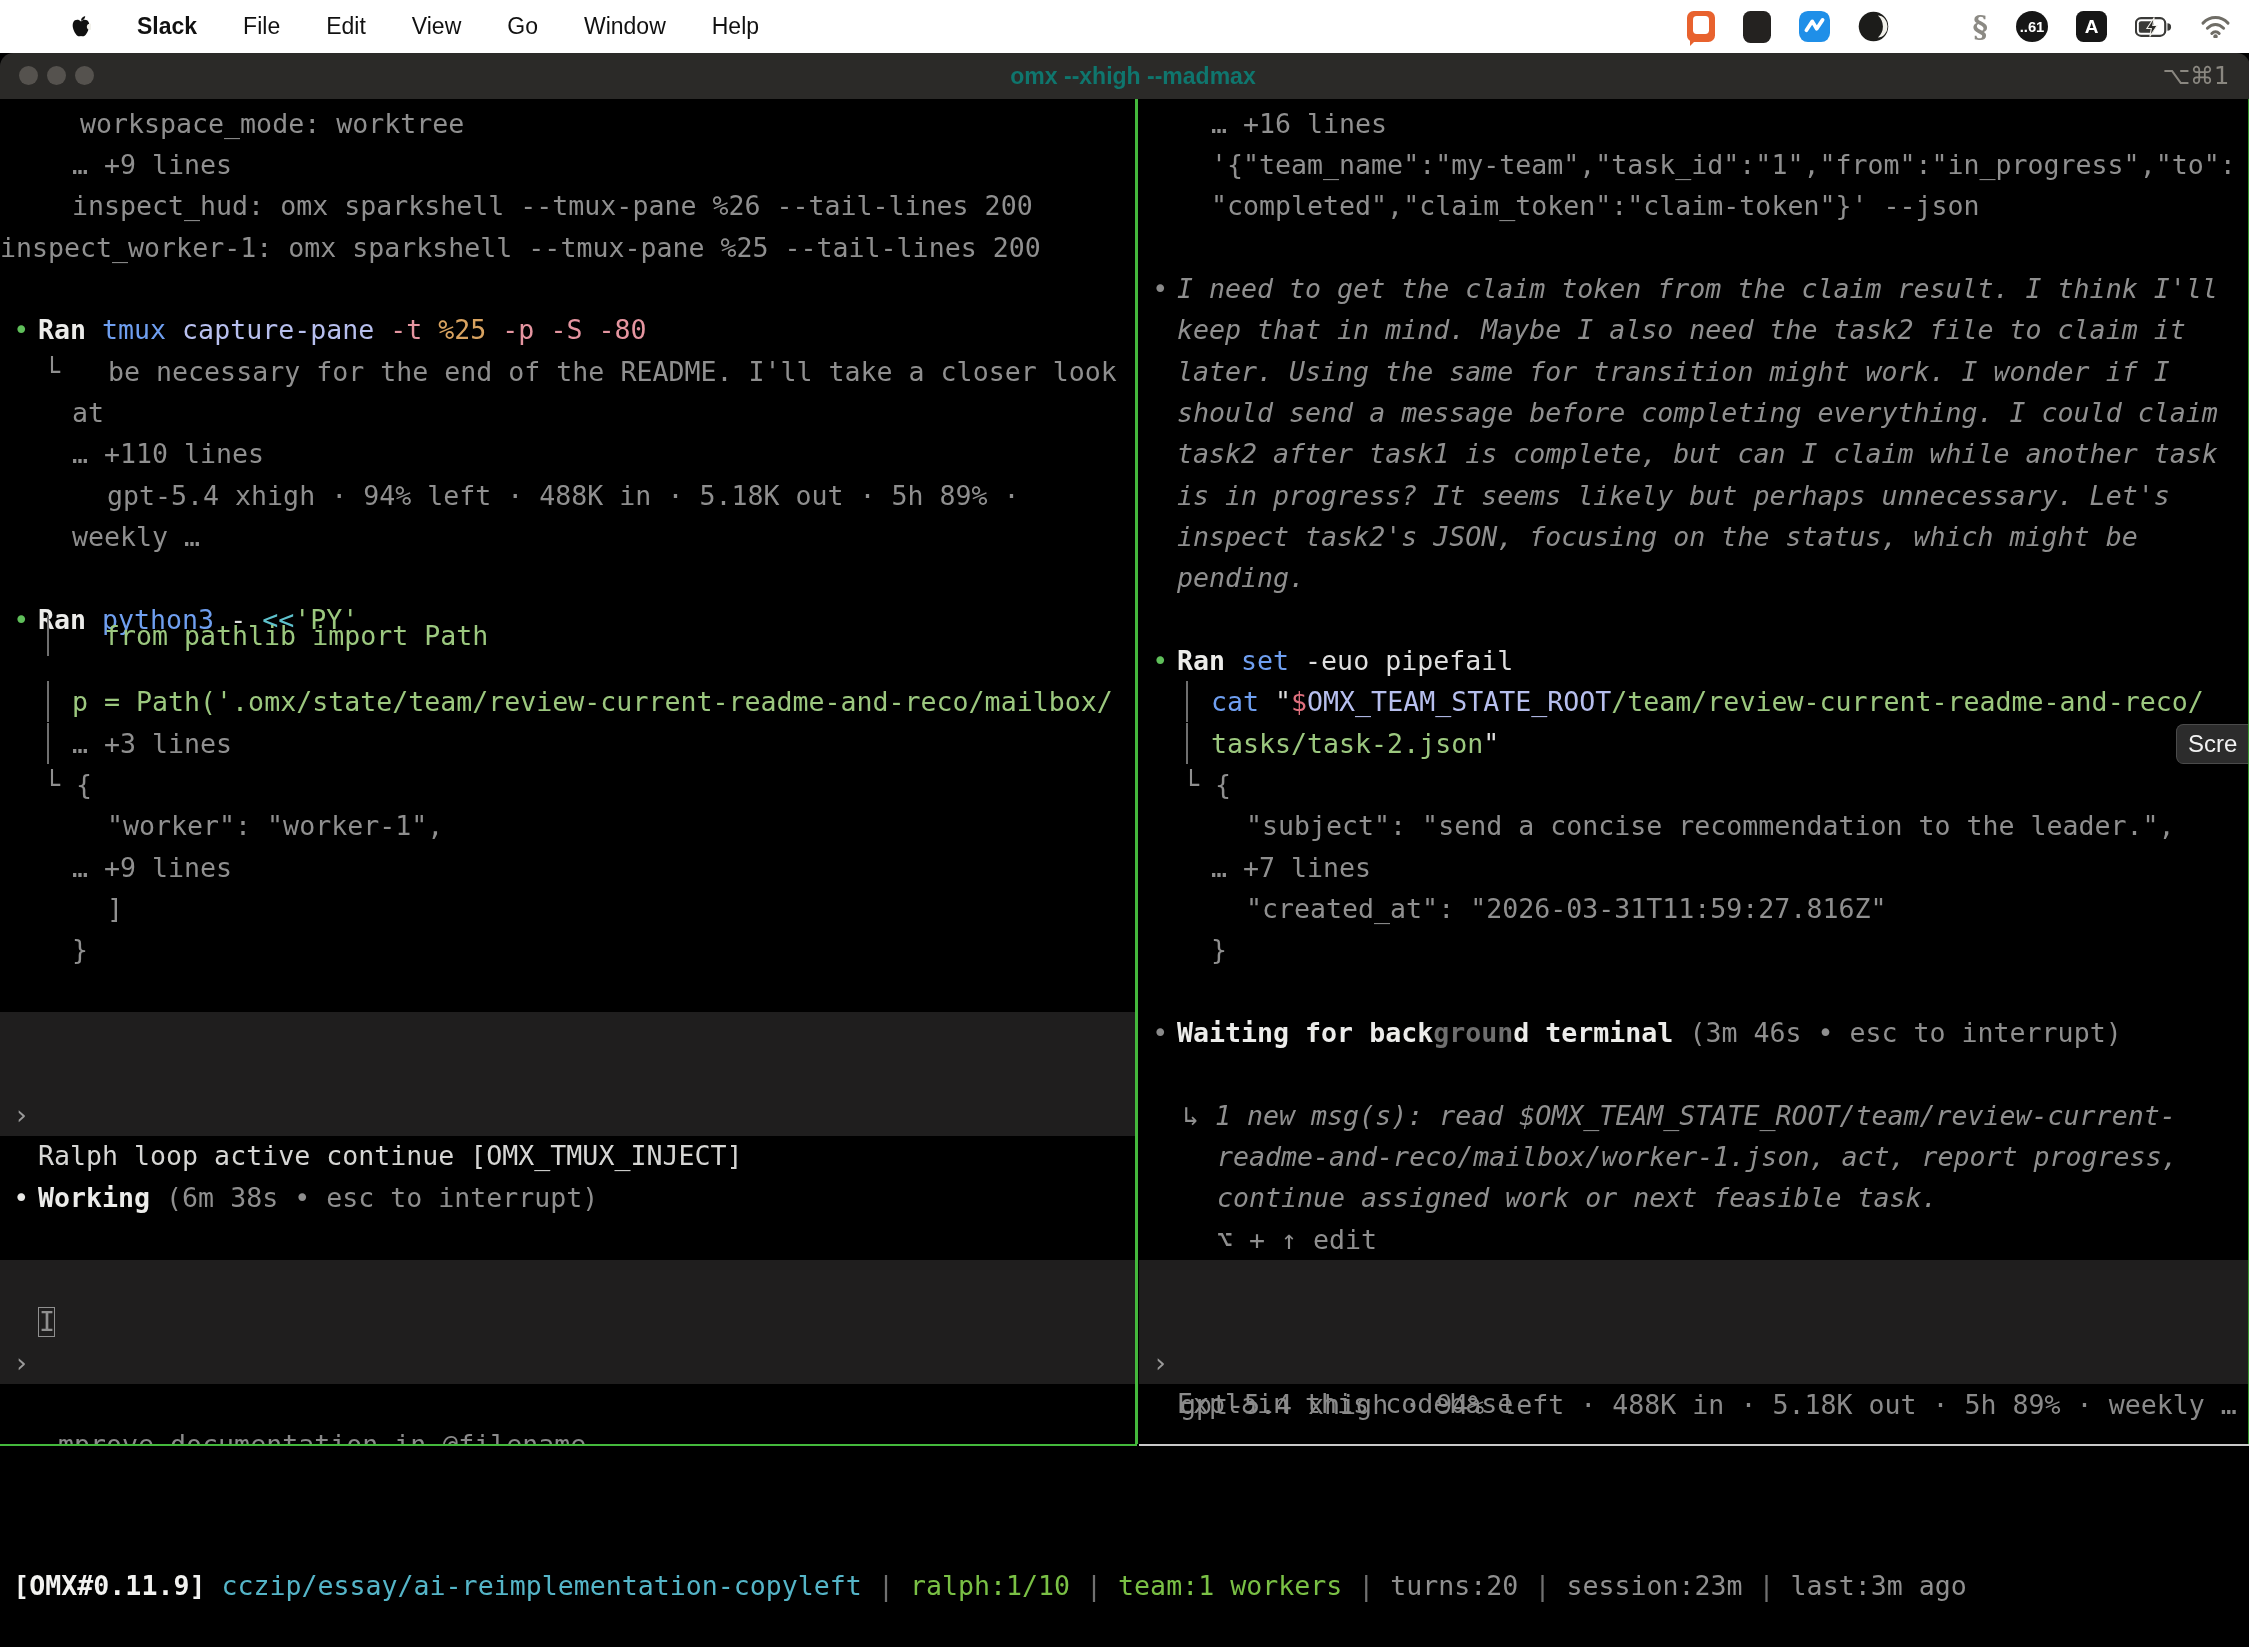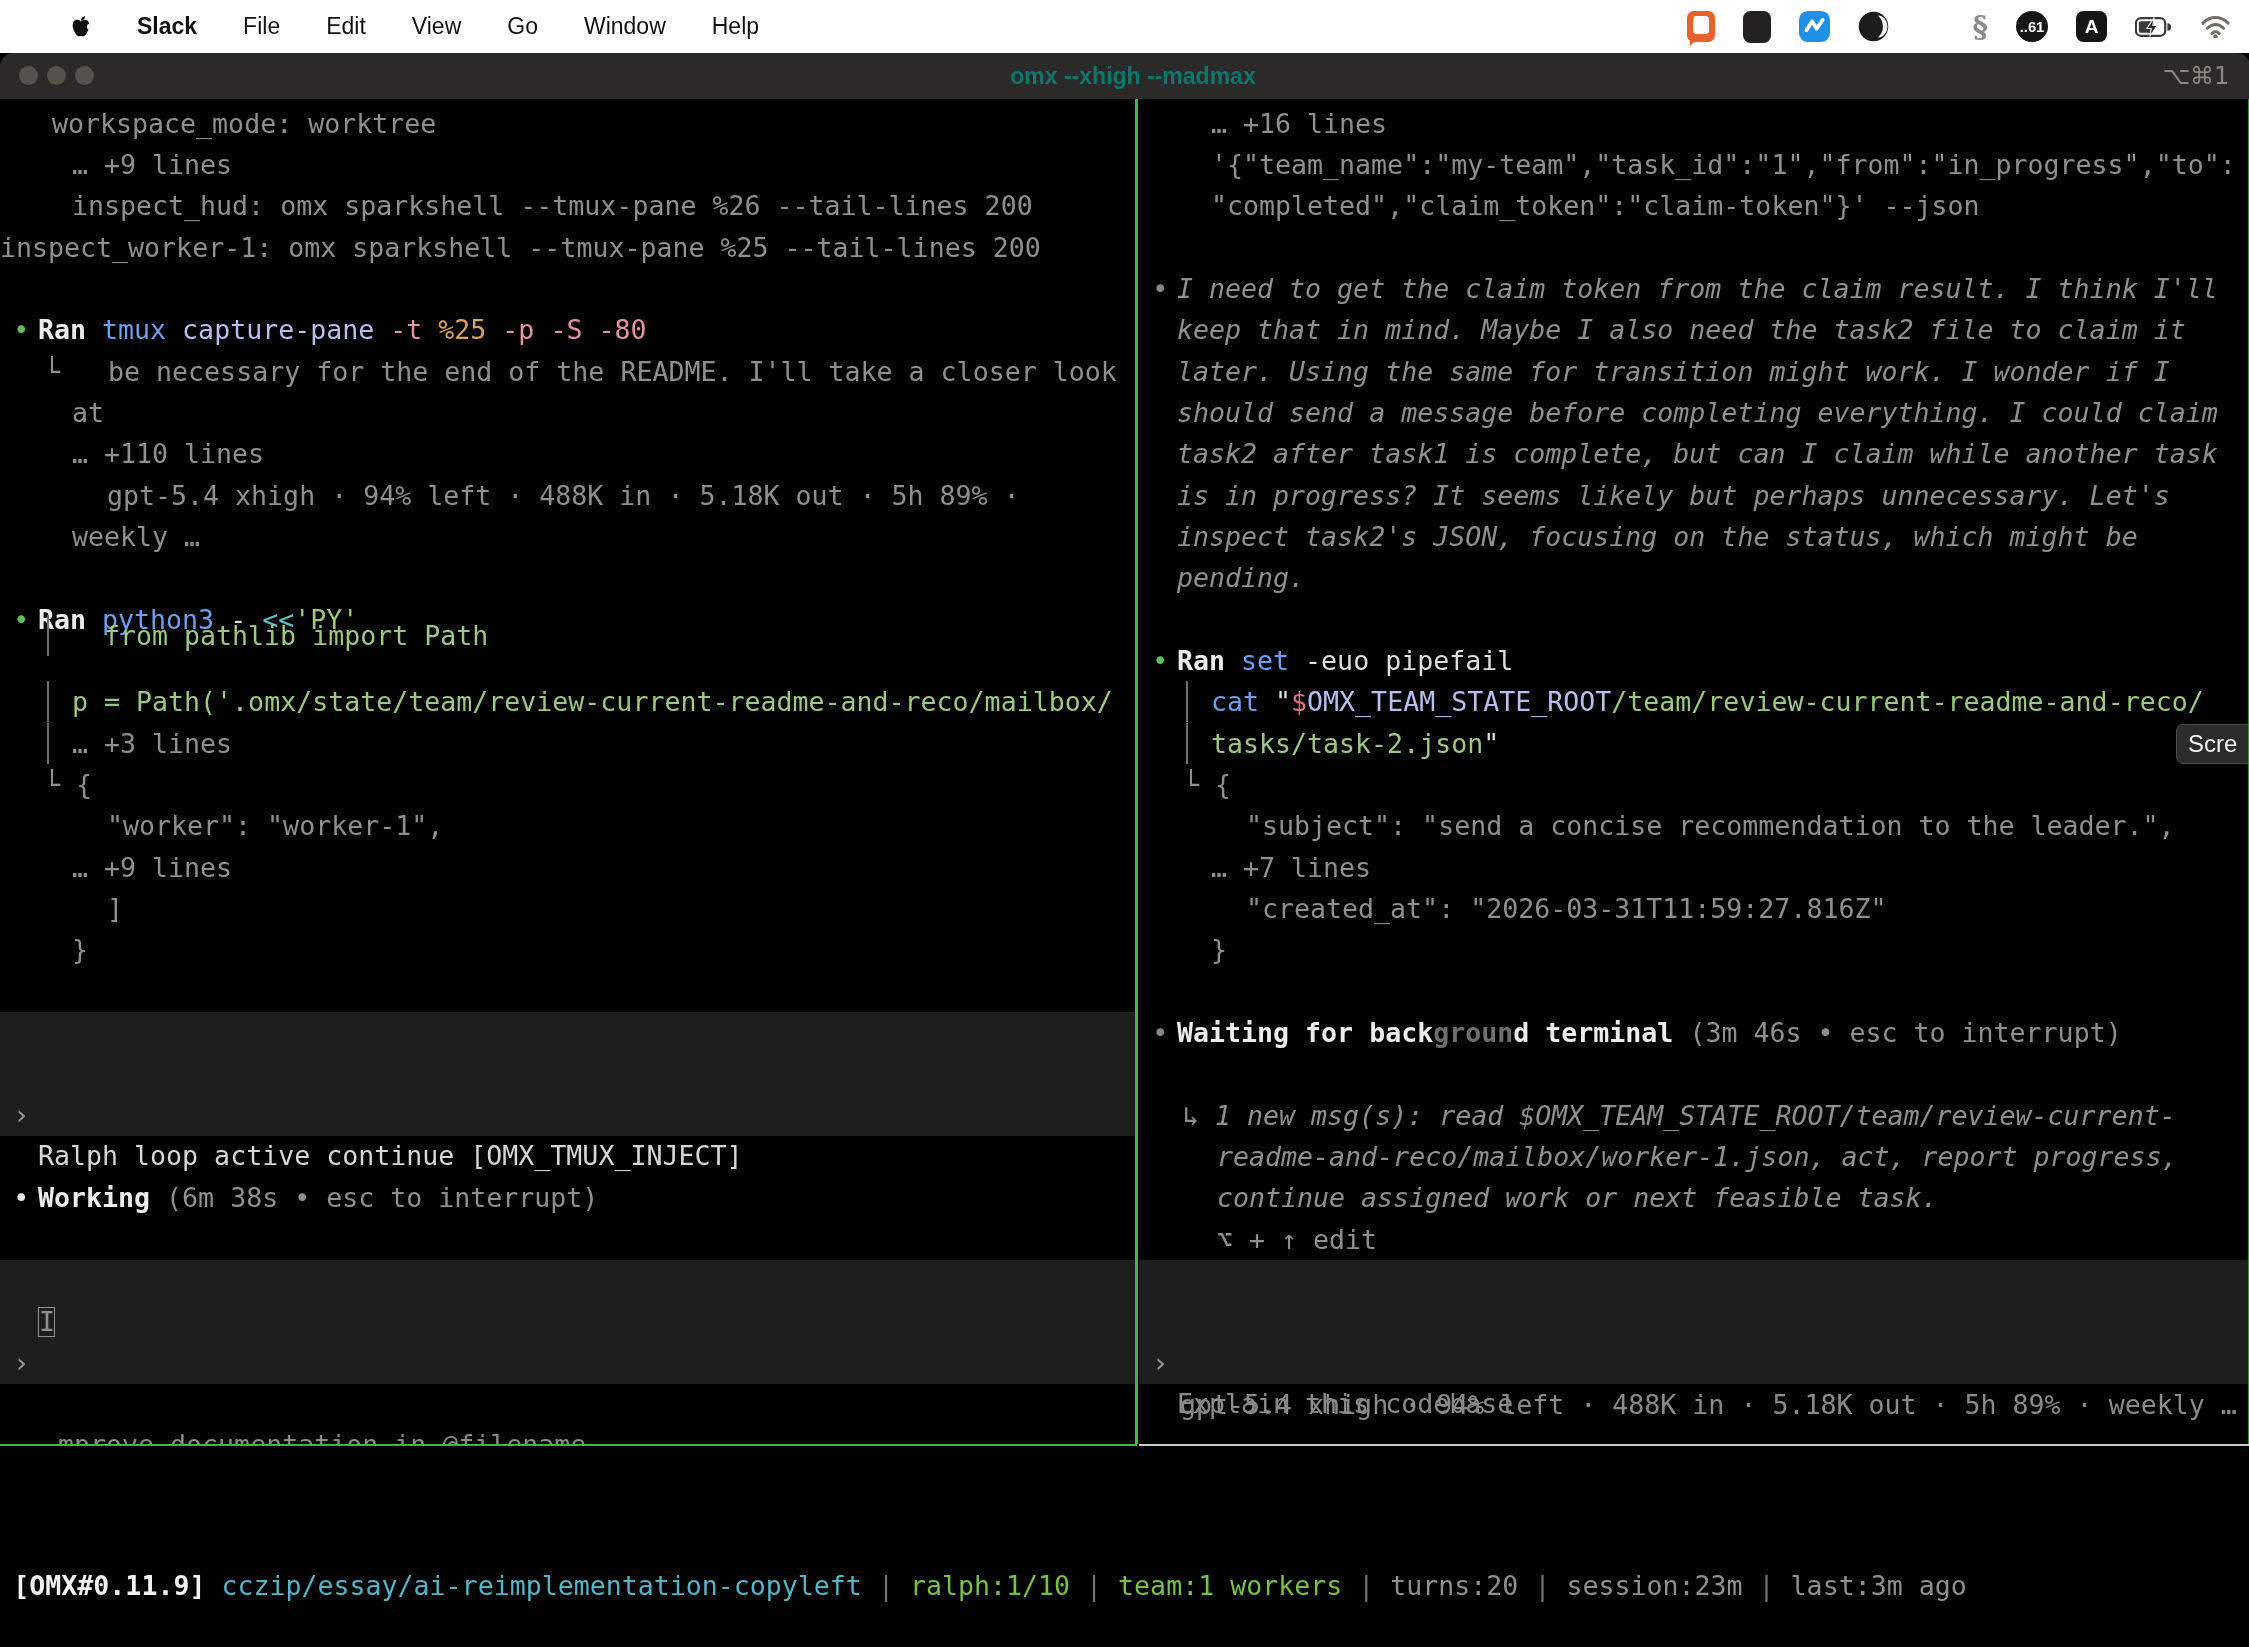--- a/index.html
+++ b/index.html
@@ -170,21 +170,21 @@
   <div class="terminal">
 
     <div class="pane pane-left">
       <div class="panel panel-ralph">
         <div class="row">
           <span class="prompt">›</span>
           <span class="panel-text">Ralph loop active continue [OMX_TMUX_INJECT]</span>
         </div>
       </div>
       <div id="left-lines">
-          <div class="tl" style="top: 3.7px; padding-left: 44px; margin-left: 8px;"><span class="s-dim">workspace_mode: worktree</span></div>
+          <div class="tl" style="top: 3.7px; padding-left: 80px;"><span class="s-dim">workspace_mode: worktree</span></div>
           <div class="tl" style="top: 45px; padding-left: 72px;"><span class="s-dim">… +9 lines</span></div>
           <div class="tl" style="top: 86px; padding-left: 72px;"><span class="s-dim">inspect_hud: omx sparkshell --tmux-pane %26 --tail-lines 200</span></div>
           <div class="tl" style="top: 128px; "><span class="s-dim">inspect_worker-1: omx sparkshell --tmux-pane %25 --tail-lines 200</span></div>
           <div class="tl" style="top: 210px; padding-left: 38px;"><span class="blt b-green">•</span><span class="s-bold">Ran </span><span class="s-blue">tmux </span><span class="s-lav">capture-pane </span><span class="s-pink">-t </span><span class="s-orange">%25 </span><span class="s-pink">-p </span><span class="s-pink">-S </span><span class="s-pink">-80</span></div>
           <div class="tl" style="top: 252px; padding-left: 44px;"><span class="s-dim">└   be necessary for the end of the README. I'll take a closer look</span></div>
           <div class="tl" style="top: 293px; padding-left: 72px;"><span class="s-dim">at</span></div>
           <div class="tl" style="top: 334px; padding-left: 72px;"><span class="s-dim">… +110 lines</span></div>
           <div class="tl" style="top: 376px; padding-left: 107px;"><span class="s-dim">gpt-5.4 xhigh · 94% left · 488K in · 5.18K out · 5h 89% ·</span></div>
           <div class="tl" style="top: 417px; padding-left: 72px;"><span class="s-dim">weekly …</span></div>
           <div class="tl" style="top: 500px; padding-left: 38px;"><span class="blt b-green">•</span><span class="s-bold">Ran </span><span class="s-blue">python3 </span><span class="s-white">- </span><span class="s-teal">&lt;&lt;</span><span class="s-green">'PY'</span></div>

